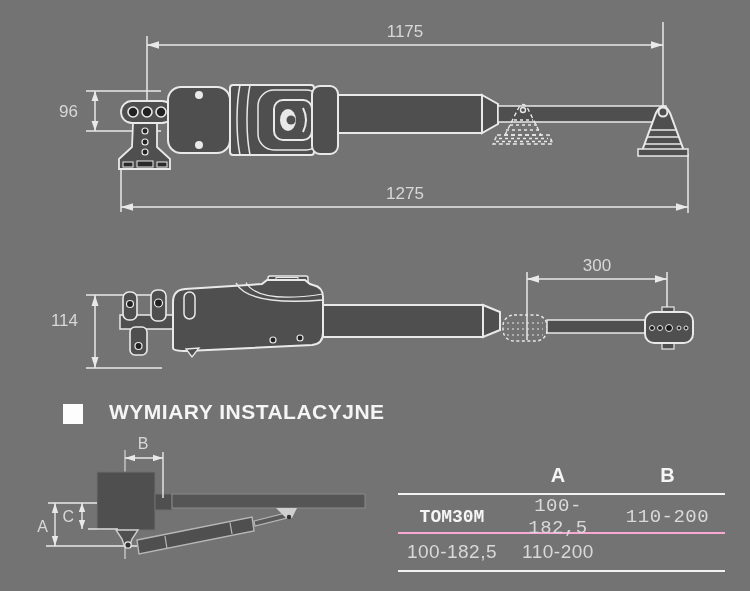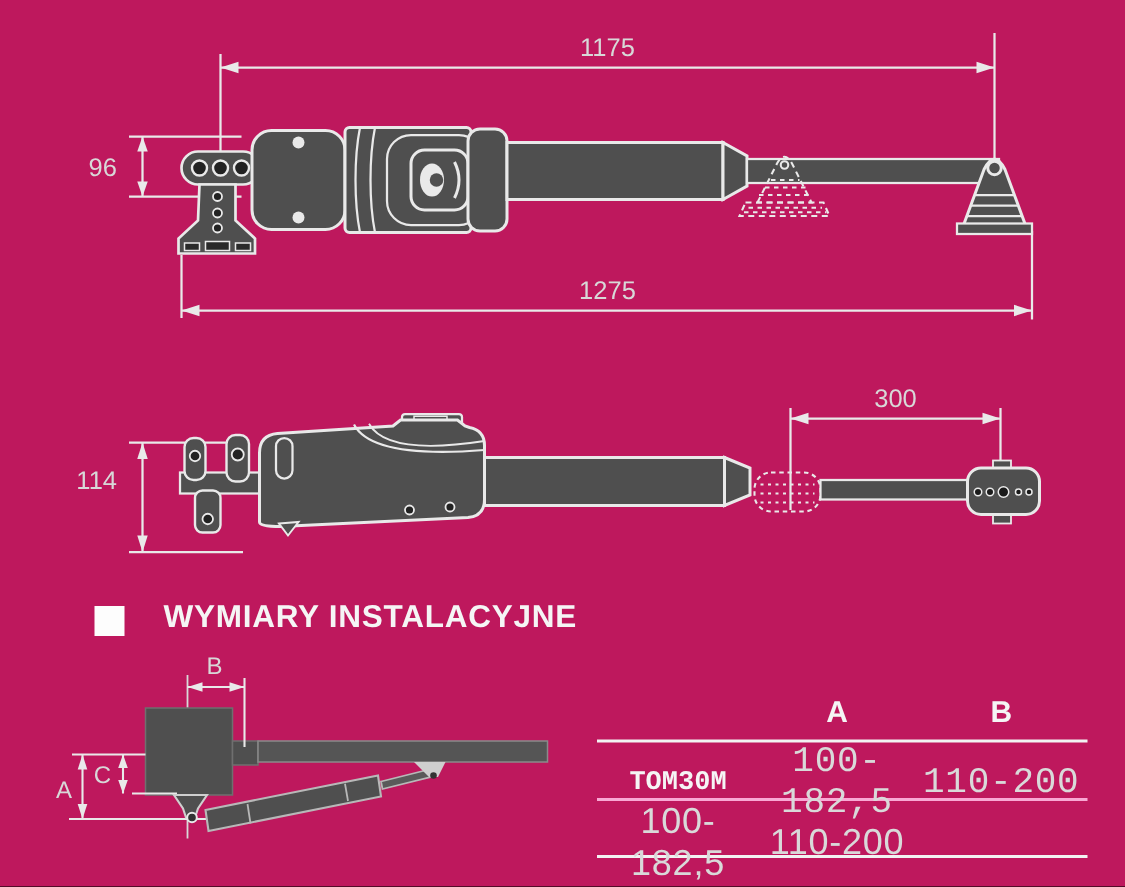--- a/index.html
+++ b/index.html
@@ -1,17 +1,17 @@
 <!DOCTYPE html>
 <html><head>
 <meta charset="utf-8">
 <style>
   html,body{margin:0;padding:0;background:#000;}
   #canvas{
-    position:relative;width:750px;height:591px;background:#be185d;
+    position:relative;width:750px;height:591px;background:#737373;
     overflow:hidden;font-family:"Liberation Sans",sans-serif;
   }
   svg text{font-family:"Liberation Sans",sans-serif;fill:#d8d8d8;}
   .dimtxt{font-size:17px;}
   .dimtxt-sm{font-size:16px;}
   .abs{position:absolute;}
 
   
   #section-header{left:63px;top:400px;display:flex;align-items:flex-end;gap:26px;}
   #section-header .bullet{width:20px;height:20px;background:#fdfdfd;}
@@ -19,21 +19,21 @@
 
   
   #spec-table{left:398px;top:458px;width:327px;color:#f0f0f0;}
   #spec-table .trow{display:grid;grid-template-columns:108px 104px 115px;align-items:center;}
   #spec-table .head{height:35px;border-bottom:2px solid #f2f2f2;}
   #spec-table .r1{height:37px;border-bottom:2px solid #f9a8d4;font-family:Liberation Mono, monospace;}
   #spec-table .r2{height:36px;border-bottom:2px solid #f2f2f2;}
   #spec-table .c{text-align:center;}
   #spec-table .colhead{font-weight:bold;font-size:20px;color:#f5f5f5;}
   #spec-table .model{font-weight:bold;font-size:18px;color:#f5f5f5;}
-  #spec-table .val{font-size:24px;color:#d9d9d9;letter-spacing:.5px;}
+  #spec-table .val{font-size:19px;color:#d9d9d9;letter-spacing:.5px;}
 </style>
 </head>
 <body>
 
 <div id="canvas">
 
   <svg class="abs" style="left:0;top:0" width="750" height="220" viewBox="0 0 750 220">
     <g stroke="#e9e9e9" stroke-width="1.5" fill="none">
       <line x1="147" y1="36" x2="147" y2="103"></line>
       <line x1="663" y1="22" x2="663" y2="110"></line>

